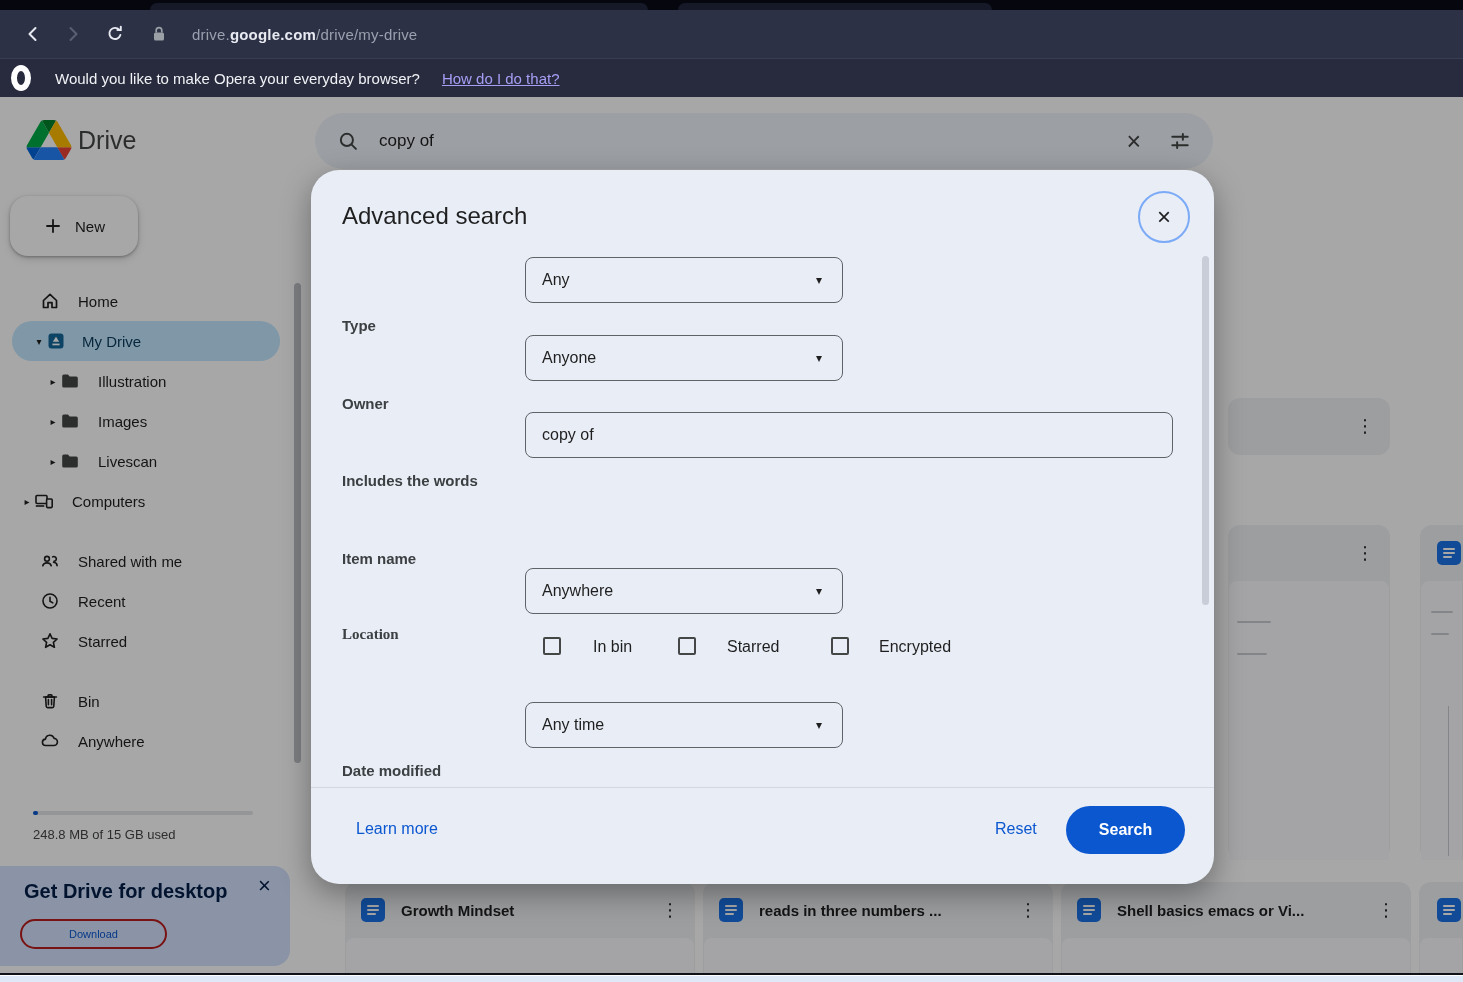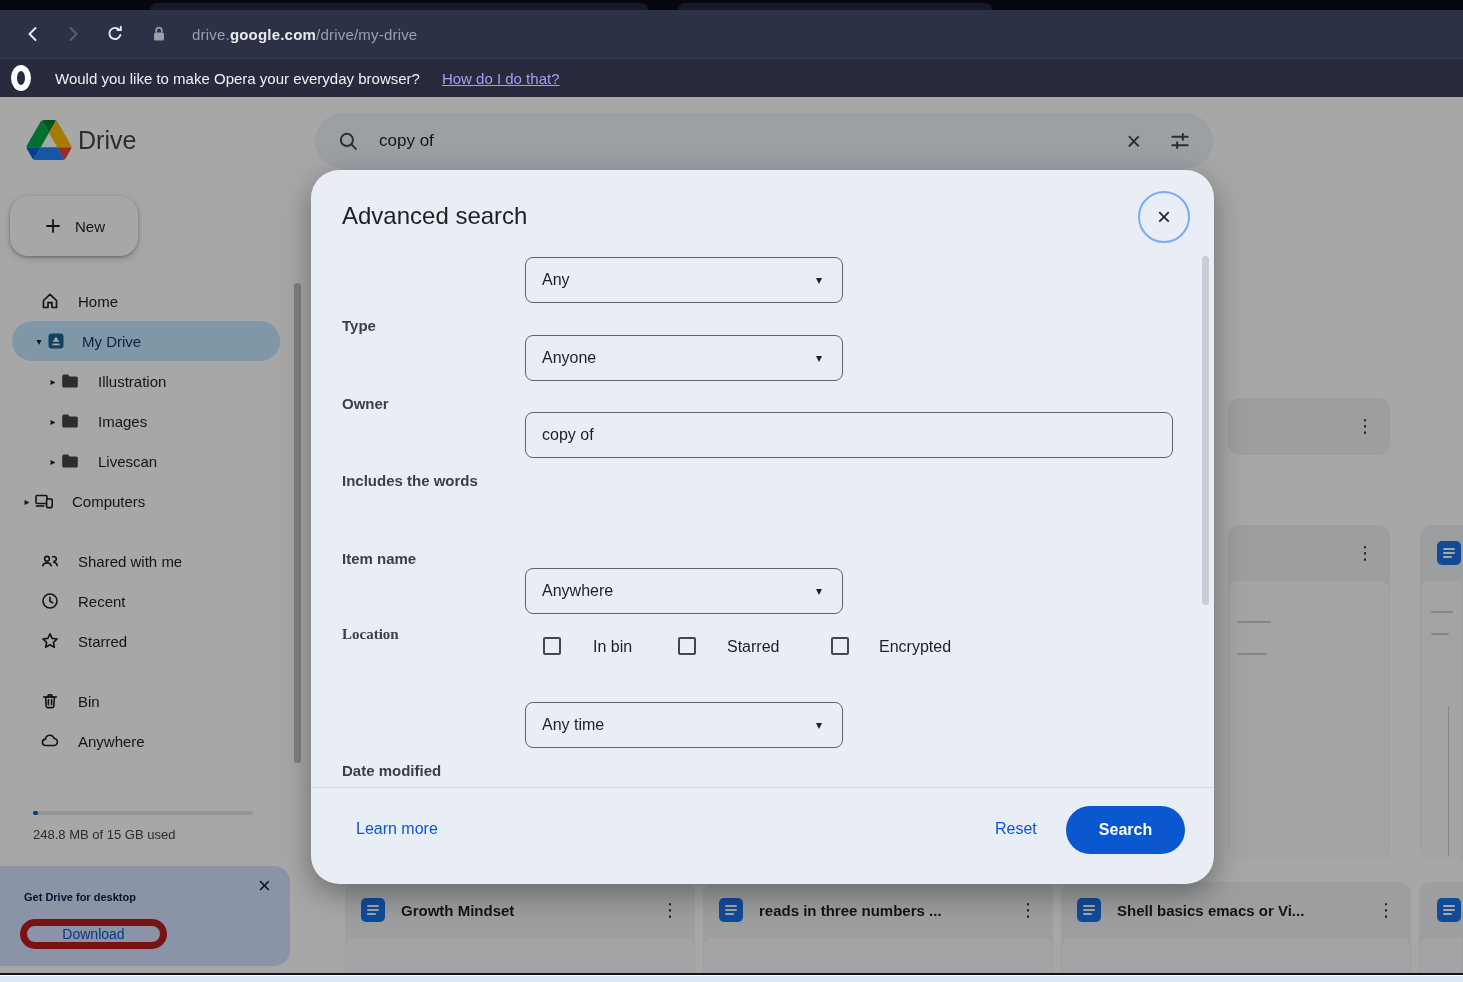--- a/index.html
+++ b/index.html
@@ -40,23 +40,23 @@
   .ind-arrow { padding-left:20px; }     
   .ind-folder { padding-left:46px; }    
   .gap20 { height:20px; }
 
   .progress { position:absolute; left:33px; top:714px; width:220px; height:4px; border-radius:2px; background:#e3e5e8; }
   .progress > div { width:5px; height:4px; border-radius:2px; background:#0b57d0; }
   .storage-text { position:absolute; left:33px; top:730px; font-size:13px; color:#444746; }
   .side-scroll { position:absolute; left:294px; top:186px; width:7px; height:480px; border-radius:4px; background:#bdc1c6; }
 
   .banner { position:absolute; left:0; top:769px; width:290px; height:100px; background:#d3e3fd; border-radius:0 16px 16px 0; }
-  .banner-title { position:absolute; left:24px; top:25px; font-size:11px; font-weight:700; color:#041e49; }
+  .banner-title { position:absolute; left:24px; top:14px; font-size:20px; font-weight:700; color:#041e49; }
   .banner-x { position:absolute; left:258px; top:7px; font-size:22px; color:#041e49; cursor:pointer; }
-  .banner-btn { position:absolute; left:20px; top:53px; width:147px; height:30px; border:7px solid #b91c1c; border-radius:15px; display:flex; align-items:center; justify-content:center; font-size:14px; color:#0b57d0; background:transparent; cursor:pointer; }
+  .banner-btn { position:absolute; left:20px; top:53px; width:147px; height:30px; border:2px solid #b91c1c; border-radius:15px; display:flex; align-items:center; justify-content:center; font-size:11px; color:#0b57d0; background:transparent; cursor:pointer; }
 
   
   .card { position:absolute; background:#eef1f5; border-radius:12px; }
   .card-head { position:relative; height:56px; display:flex; align-items:center; padding:0 16px; }
   .card-name { margin-left:16px; font-size:15px; font-weight:700; color:#1f1f1f; flex:1; white-space:nowrap; overflow:hidden; }
   .dots { font-size:18px; color:#1f1f1f; cursor:pointer; line-height:1; }
   .card-body { position:absolute; left:1px; right:1px; bottom:0; top:56px; background:#fafbfe; border-radius:8px 8px 0 0; }
   .docs-ico { width:24px; height:24px; border-radius:5px; background:#1a73e8; position:relative; flex:none; }
   .docs-ico i { position:absolute; left:6px; height:2px; background:#fff; border-radius:1px; }
   .faintline { position:absolute; height:2px; background:#c8ccd2; border-radius:1px; }

